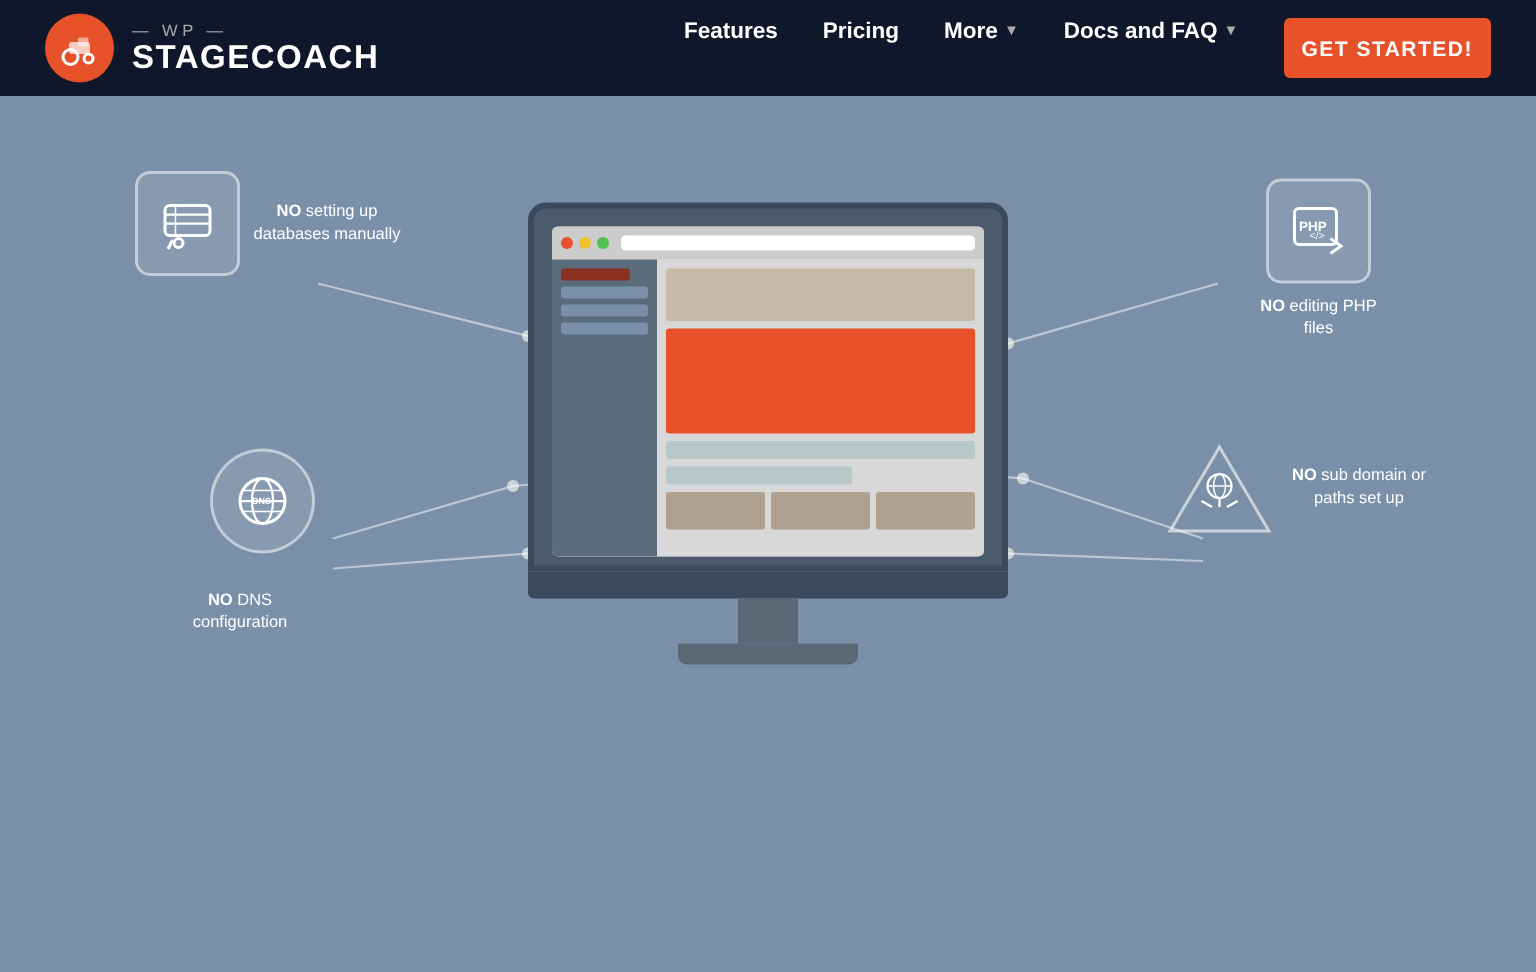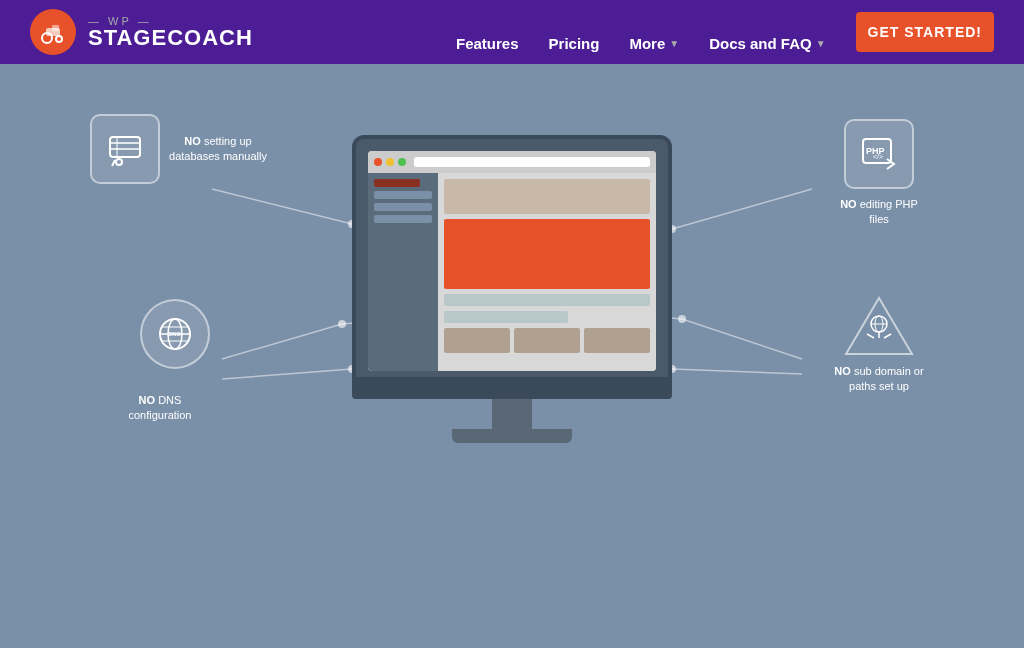--- a/index.html
+++ b/index.html
@@ -1,20 +1,20 @@
 <!DOCTYPE html>
 <html><head>
   <meta charset="utf-8">
   <style>
     * { margin: 0; padding: 0; box-sizing: border-box; }
     body { width: 1024px; height: 648px; overflow: hidden; font-family: 'Arial', sans-serif; }
 
     
     .navbar {
-      background: #4c1d95;
+      background: #0f172a;
       height: 64px;
       display: flex;
       align-items: center;
       justify-content: space-between;
       padding: 0 30px;
     }
     .logo {
       display: flex;
       align-items: center;
       gap: 12px;
@@ -43,21 +43,21 @@
     }
     .logo-name {
       color: white;
       font-size: 22px;
       font-weight: 900;
       text-transform: uppercase;
       letter-spacing: 1px;
     }
     .nav-links {
       display: flex;
-      align-items: flex-end;
+      align-items: flex-start;
       gap: 30px;
     }
     .nav-link {
       color: white;
       text-decoration: none;
       font-size: 15px;
       font-weight: 600;
       display: flex;
       align-items: center;
       gap: 4px;
@@ -420,21 +420,21 @@
           <text x="7" y="20" fill="white" font-size="9" font-weight="bold">PHP</text>
           <text x="14" y="25" fill="white" font-size="7">&lt;/&gt;</text>
           <polyline points="28,25 35,30 28,35" stroke="white" stroke-width="2" fill="none"></polyline>
         </svg>
       </div>
       <div class="feature-label">
         <strong>NO</strong><span> editing PHP files</span>
       </div>
     </div>
 
-    <div class="feature-box feature-box-domain" style="position:absolute; top:190px; right:35px; display:flex; flex-direction:column; align-items:center; gap:8px;">
+    <div class="feature-box feature-box-domain" style="position:absolute; top:190px; right:8px; display:flex; flex-direction:row; align-items:center; gap:8px;">
 
       <div style="position:relative; width:70px; height:62px; display:flex; align-items:center; justify-content:center;">
         <svg width="70" height="62" viewBox="0 0 70 62">
           <polygon points="35,4 68,60 2,60" fill="none" stroke="rgba(255,255,255,0.6)" stroke-width="2"></polygon>
           <circle cx="35" cy="30" r="8" fill="none" stroke="white" stroke-width="1.5"></circle>
           <line x1="27" y1="30" x2="43" y2="30" stroke="white" stroke-width="1"></line>
           <ellipse cx="35" cy="30" rx="4" ry="8" fill="none" stroke="white" stroke-width="1"></ellipse>
           <line x1="23" y1="40" x2="30" y2="44" stroke="white" stroke-width="1.5"></line>
           <line x1="47" y1="40" x2="40" y2="44" stroke="white" stroke-width="1.5"></line>
           <line x1="35" y1="38" x2="35" y2="44" stroke="white" stroke-width="1.5"></line>

